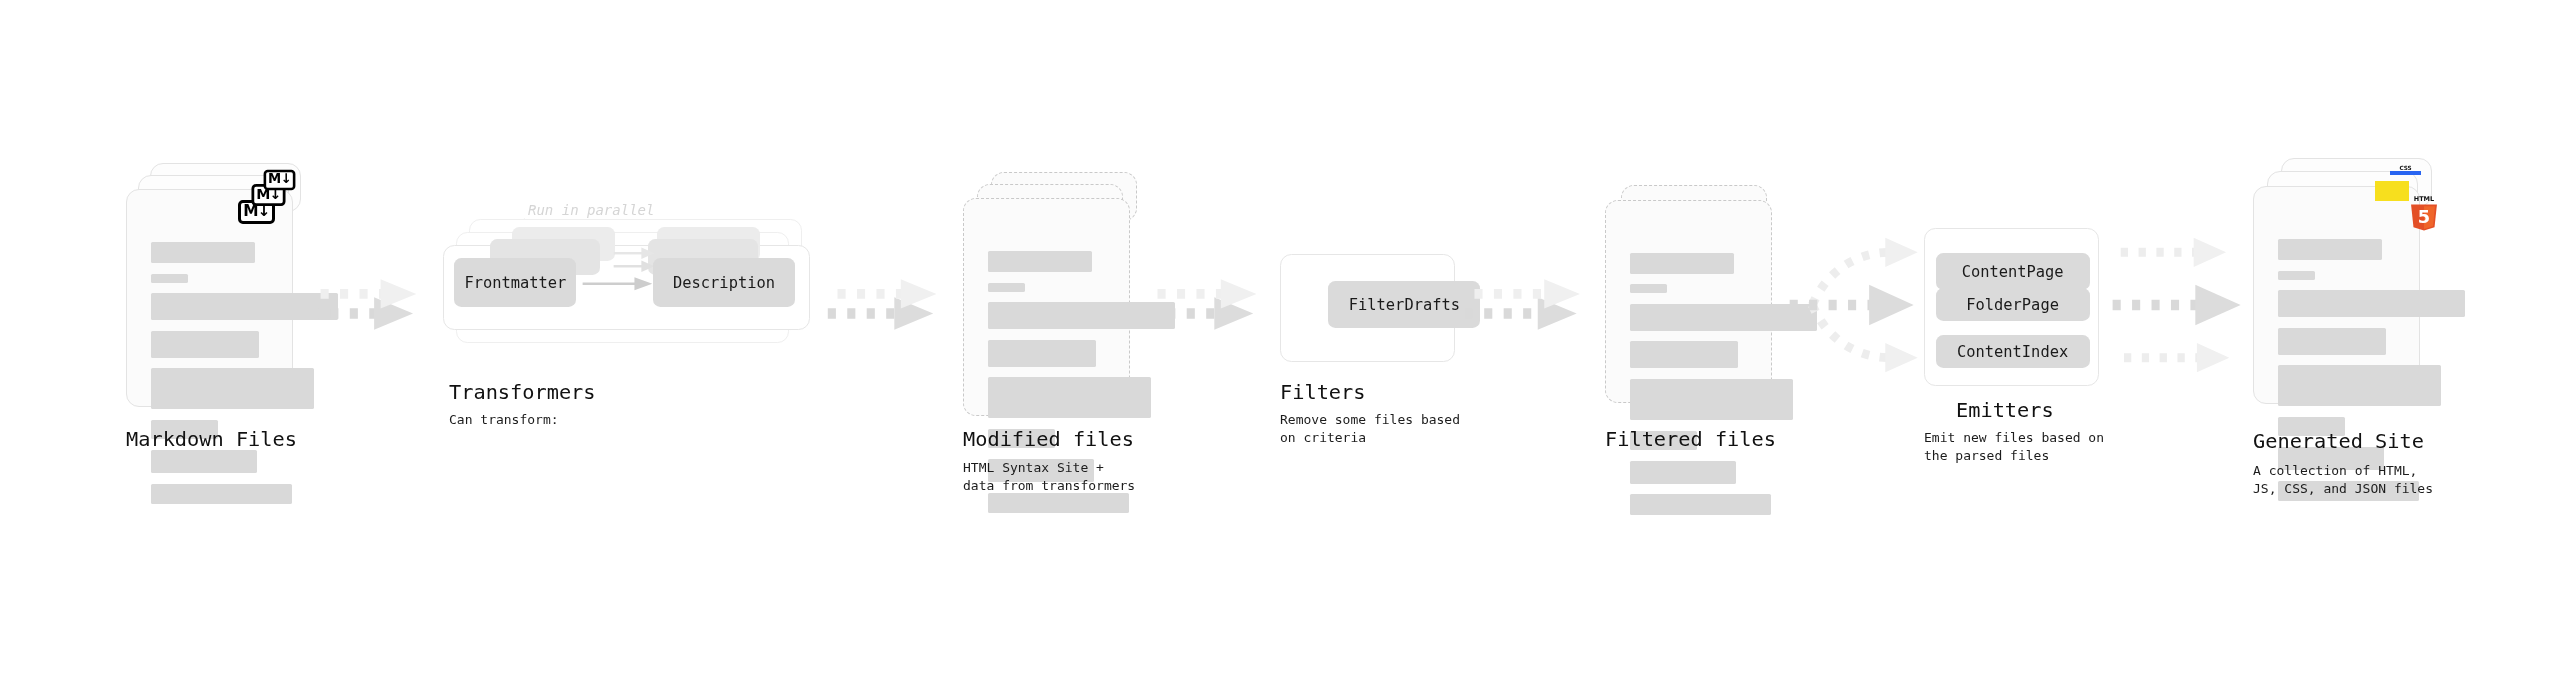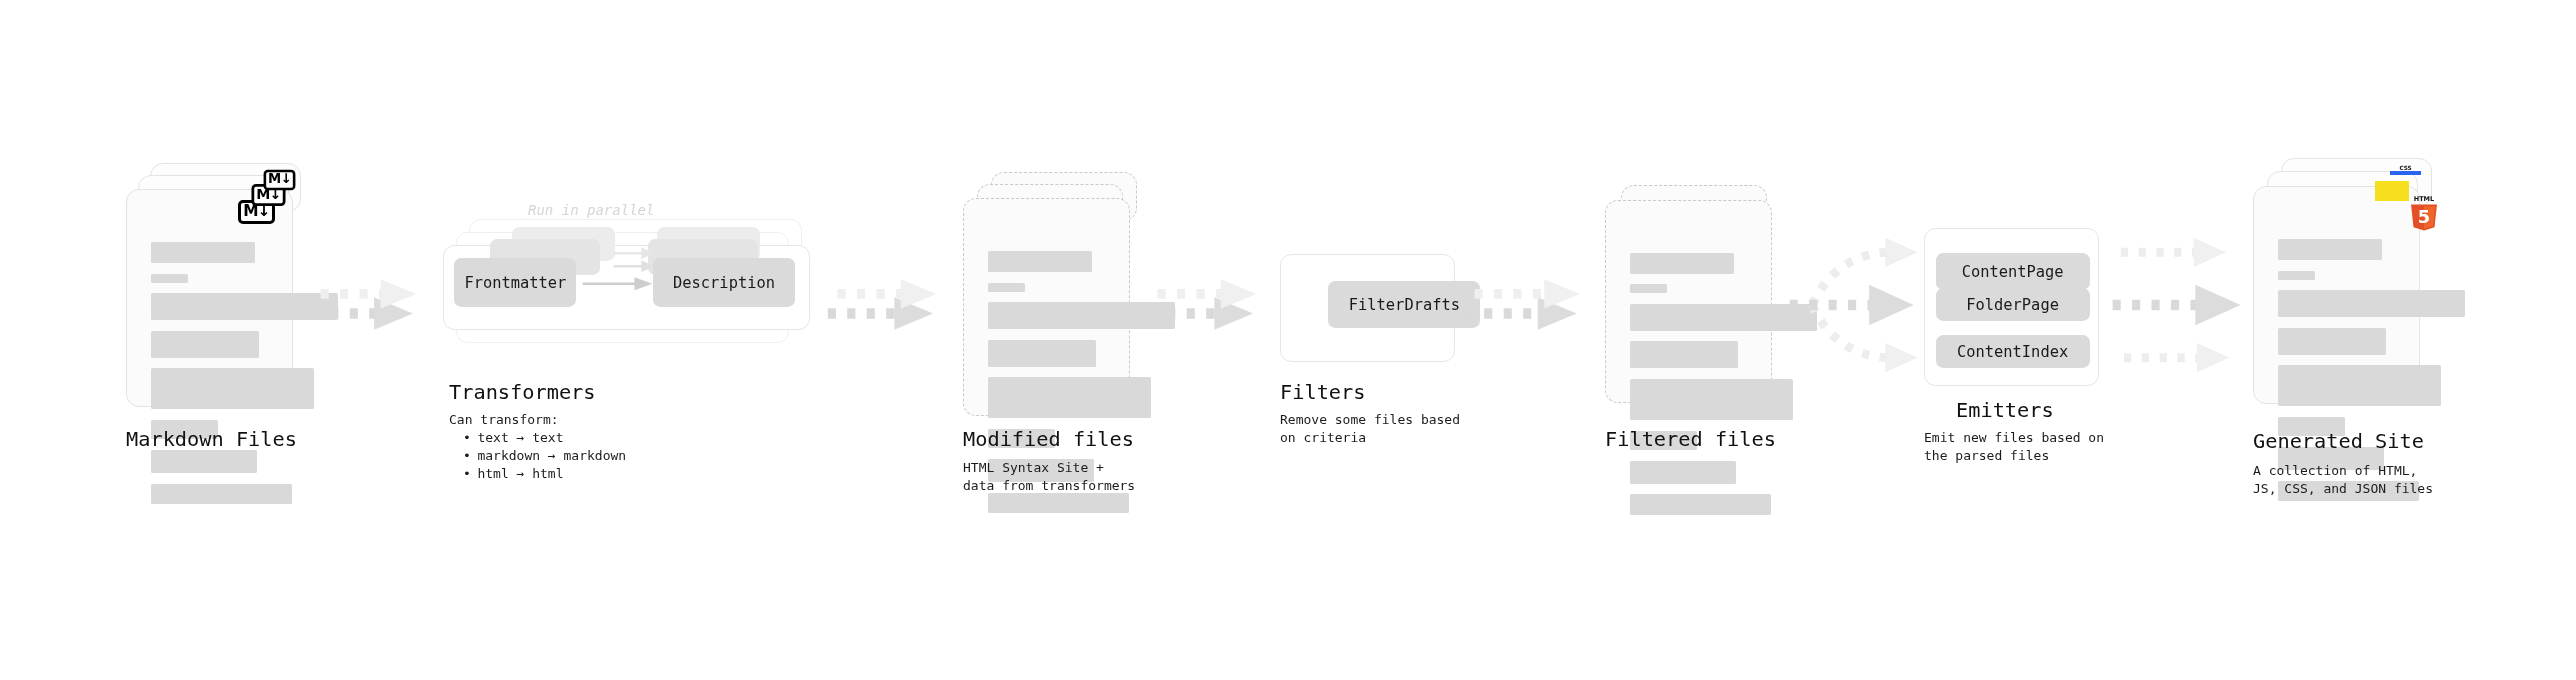--- a/index.html
+++ b/index.html
@@ -183,27 +183,20 @@
     <div class="chip" style="left:210px; top:39px; width:142px; height:49px;">Description</div>
 
     <svg class="abs" style="left:138px; top:55px;" width="81" height="19.5" viewBox="0 0 100 24">
       <line x1="2" y1="12" x2="72" y2="12" stroke="#cdcdcd" stroke-width="3"></line>
       <polygon points="66,4 88,12 66,20" fill="#cdcdcd"></polygon>
     </svg>
   </div>
 
   <div class="title" style="left:449px; top:380px;">Transformers</div>
   <div class="subtitle" style="left:449px; top:411px;">Can transform:</div>
-  <div class="sublist" style="left:455px; top:429px;">
-    <ul>
-      <li>text → text</li>
-      <li>markdown → markdown</li>
-      <li>html → html</li>
-    </ul>
-  </div>
 
   <svg class="abs" style="left:826px; top:268px;" width="122" height="73" viewBox="0 0 150 90">
     <line x1="2" y1="56" x2="92" y2="56" stroke="#d9d9d9" stroke-width="13" stroke-dasharray="10 14"></line>
     <polygon points="84,36 132,56 84,76" fill="#dcdcdc"></polygon>
     <line x1="14" y1="32" x2="100" y2="32" stroke="#efefef" stroke-width="12" stroke-dasharray="10 14"></line>
     <polygon points="92,14 136,32 92,50" fill="#f0f0f0"></polygon>
   </svg>
 
   <div class="stack" style="left:963px; top:172px; width:187px; height:244px;">
     <div class="sheet dashed" style="left:28px; top:0px; width:146px; height:49px;"></div>

